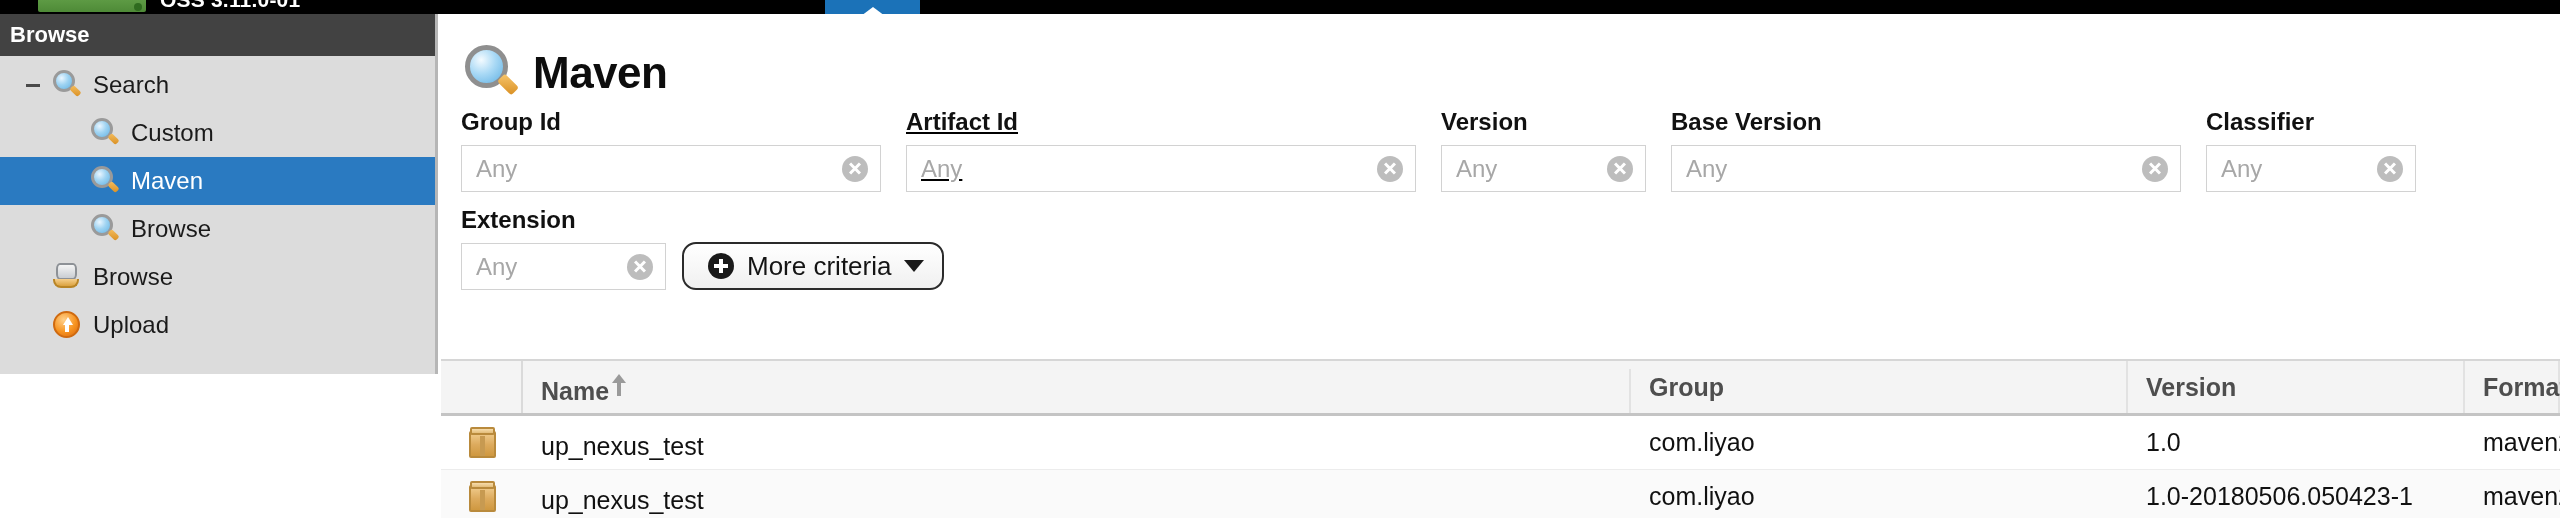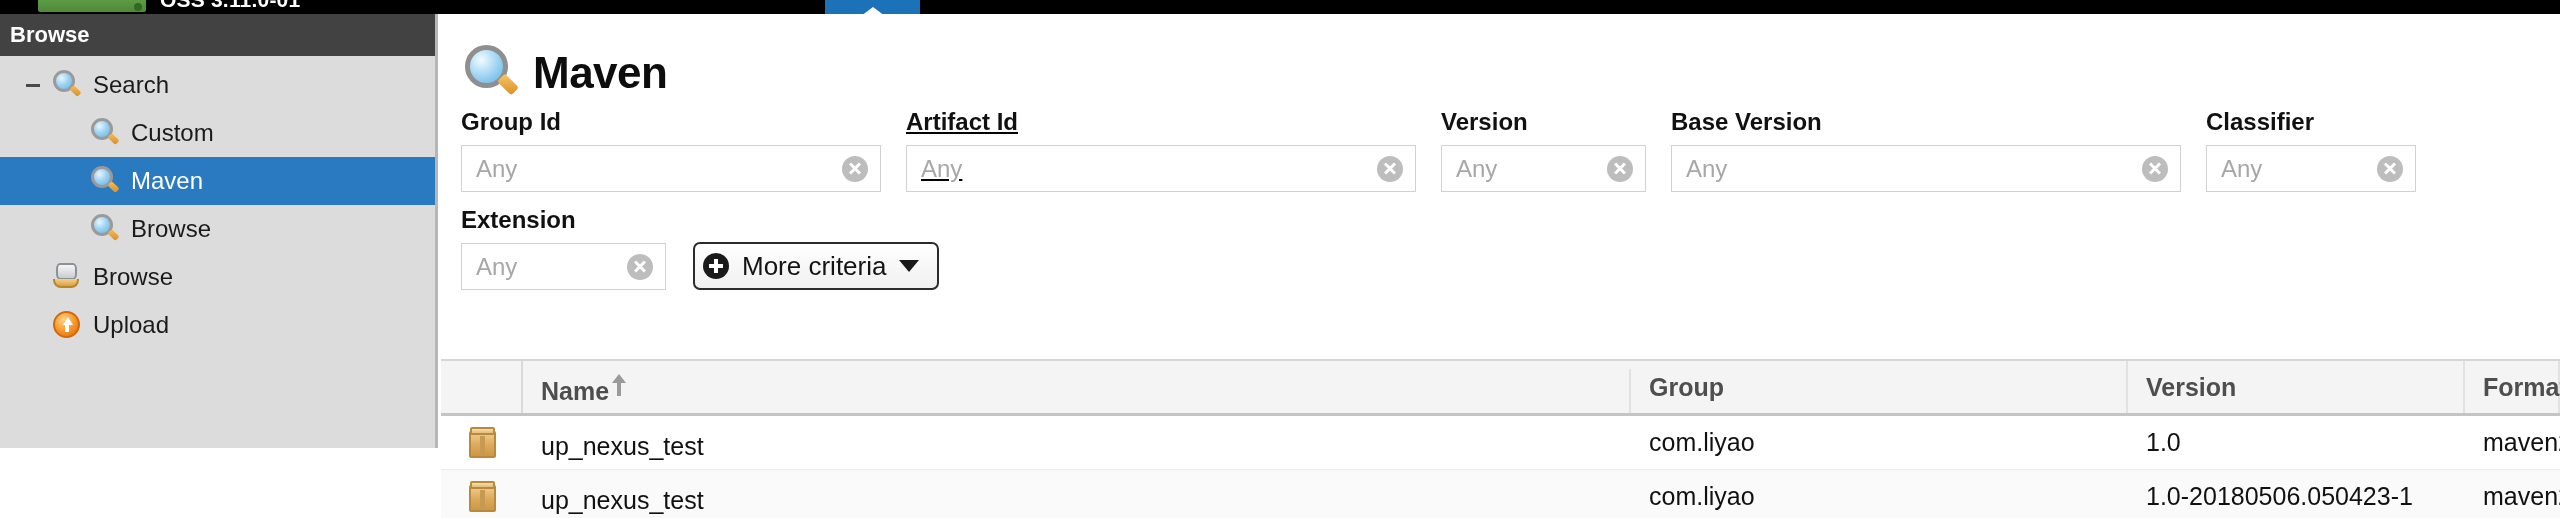--- a/index.html
+++ b/index.html
@@ -45,21 +45,21 @@
     transform: translateX(-50%);
     width: 0; height: 0;
     border-left: 16px solid transparent;
     border-right: 16px solid transparent;
     border-bottom: 12px solid #ffffff;
   }
 
   
   .sidebar {
     position: absolute; left: 0; top: 14px;
-    width: 438px; height: 434px;
+    width: 438px; height: 360px;
     background: #dcdcdc;
     border-right: 3px solid #b6b6b6;
   }
   .sidebar-header {
     height: 42px;
     background: #424242;
     display: flex; align-items: center;
     padding-left: 10px;
   }
   .sidebar-header-title {
@@ -237,27 +237,27 @@
   }
   .clear-icon::before { transform: rotate(45deg); }
   .clear-icon::after  { transform: rotate(-45deg); }
 
   .crit-row2 {
     display: flex; align-items: flex-end;
     margin-top: 14px;
   }
   .more-btn {
     height: 48px;
-    margin-left: 27px;
-    padding: 0 18px 0 8px;
+    margin-left: 16px;
+    padding: 0 18px 0 24px;
     display: flex; align-items: center;
     gap: 13px;
     background: linear-gradient(180deg,#ffffff 0%,#f0f0f0 100%);
     border: 2px solid #2b2b2b;
-    border-radius: 7px;
+    border-radius: 14px;
     font-size: 26px;
     color: #141414;
     cursor: pointer;
     white-space: nowrap;
   }
   .plus-icon {
     position: relative;
     width: 26px; height: 26px; border-radius: 50%;
     background: #1a1a1a;
     flex: 0 0 26px;

